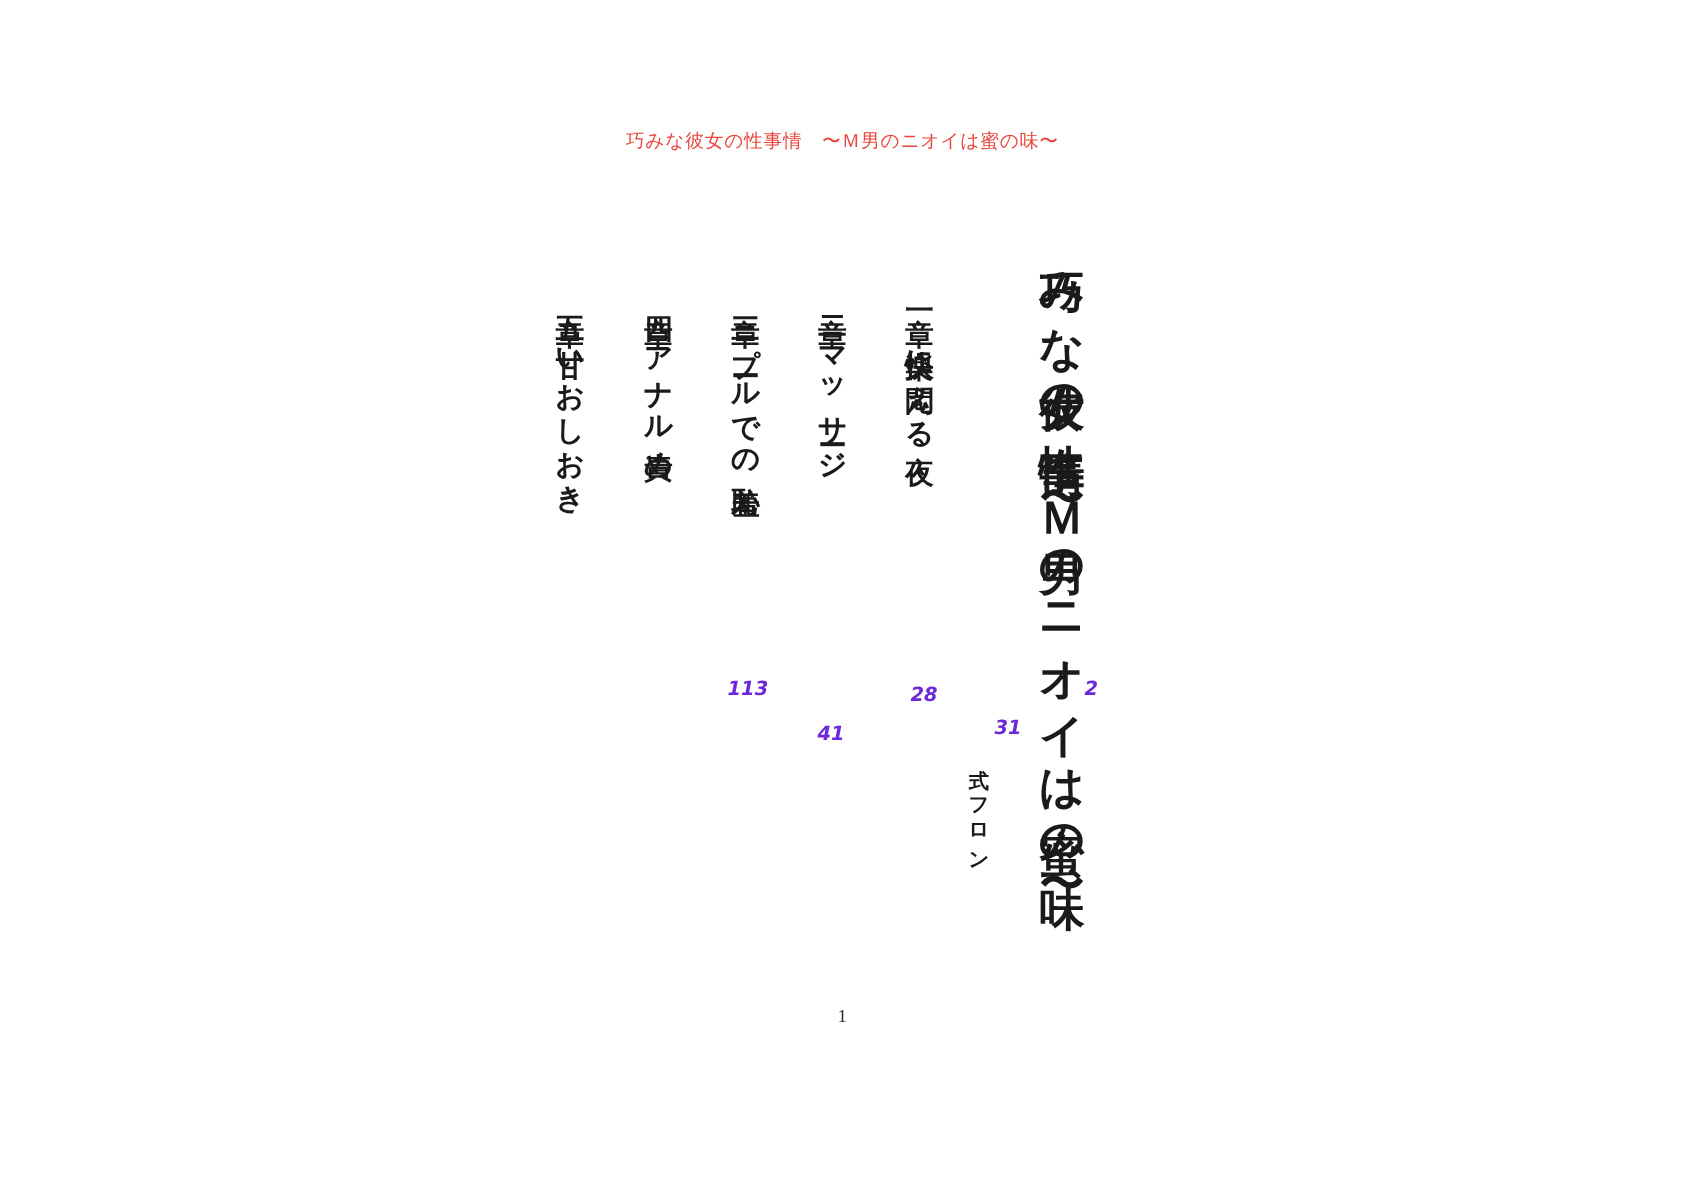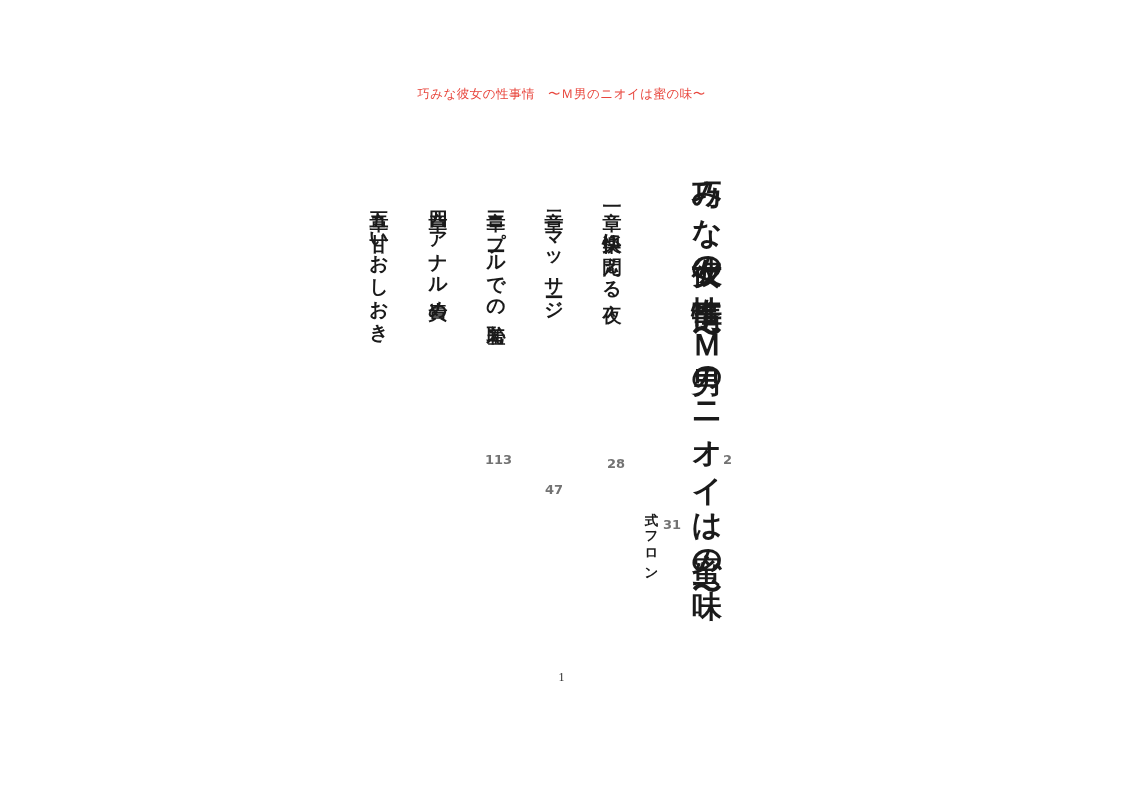--- a/index.html
+++ b/index.html
@@ -65,32 +65,33 @@
     font-size: 19px;
     font-weight: bold;
     letter-spacing: 1px;
     line-height: 1;
   }
 
   .toc-page {
     position: absolute;
     font-size: 13px;
     font-weight: bold;
-    color: #737373;
+    color: #6d28d9;
     font-family: "DejaVu Sans", "Liberation Sans", sans-serif;
+    font-style: italic;
   }
 
   .e1 { top: 196px; right: 383px; }
   .e2 { top: 196px; right: 441px; }
   .e3 { top: 196px; right: 499px; }
   .e4 { top: 196px; right: 557px; }
   .e5 { top: 196px; right: 616px; }
 
   .p1 { top: 452px; left: 723px; }
-  .p2 { top: 478px; left: 663px; margin-top: 39px; }
+  .p2 { top: 478px; left: 663px; }
   .p3 { top: 456px; left: 607px; }
   .p4 { top: 482px; left: 545px; }
   .p5 { top: 452px; left: 485px; }
 
   .page-number {
     position: absolute;
     top: 670px;
     left: 0;
     width: 1123px;
     text-align: center;
@@ -113,20 +114,20 @@
   <div class="vtext toc-entry e1">一章　快楽に悶える夜</div>
   <div class="toc-page p1">2</div>
 
   <div class="vtext toc-entry e2">二章　マッサージ</div>
   <div class="toc-page p2">31</div>
 
   <div class="vtext toc-entry e3">三章　プールでの羞恥</div>
   <div class="toc-page p3">28</div>
 
   <div class="vtext toc-entry e4">四章　アナル責め</div>
-  <div class="toc-page p4">47</div>
+  <div class="toc-page p4">41</div>
 
   <div class="vtext toc-entry e5">五章　甘いおしおき</div>
   <div class="toc-page p5">113</div>
 
   <div class="page-number">1</div>
 
 </div>
 
 </body></html>

